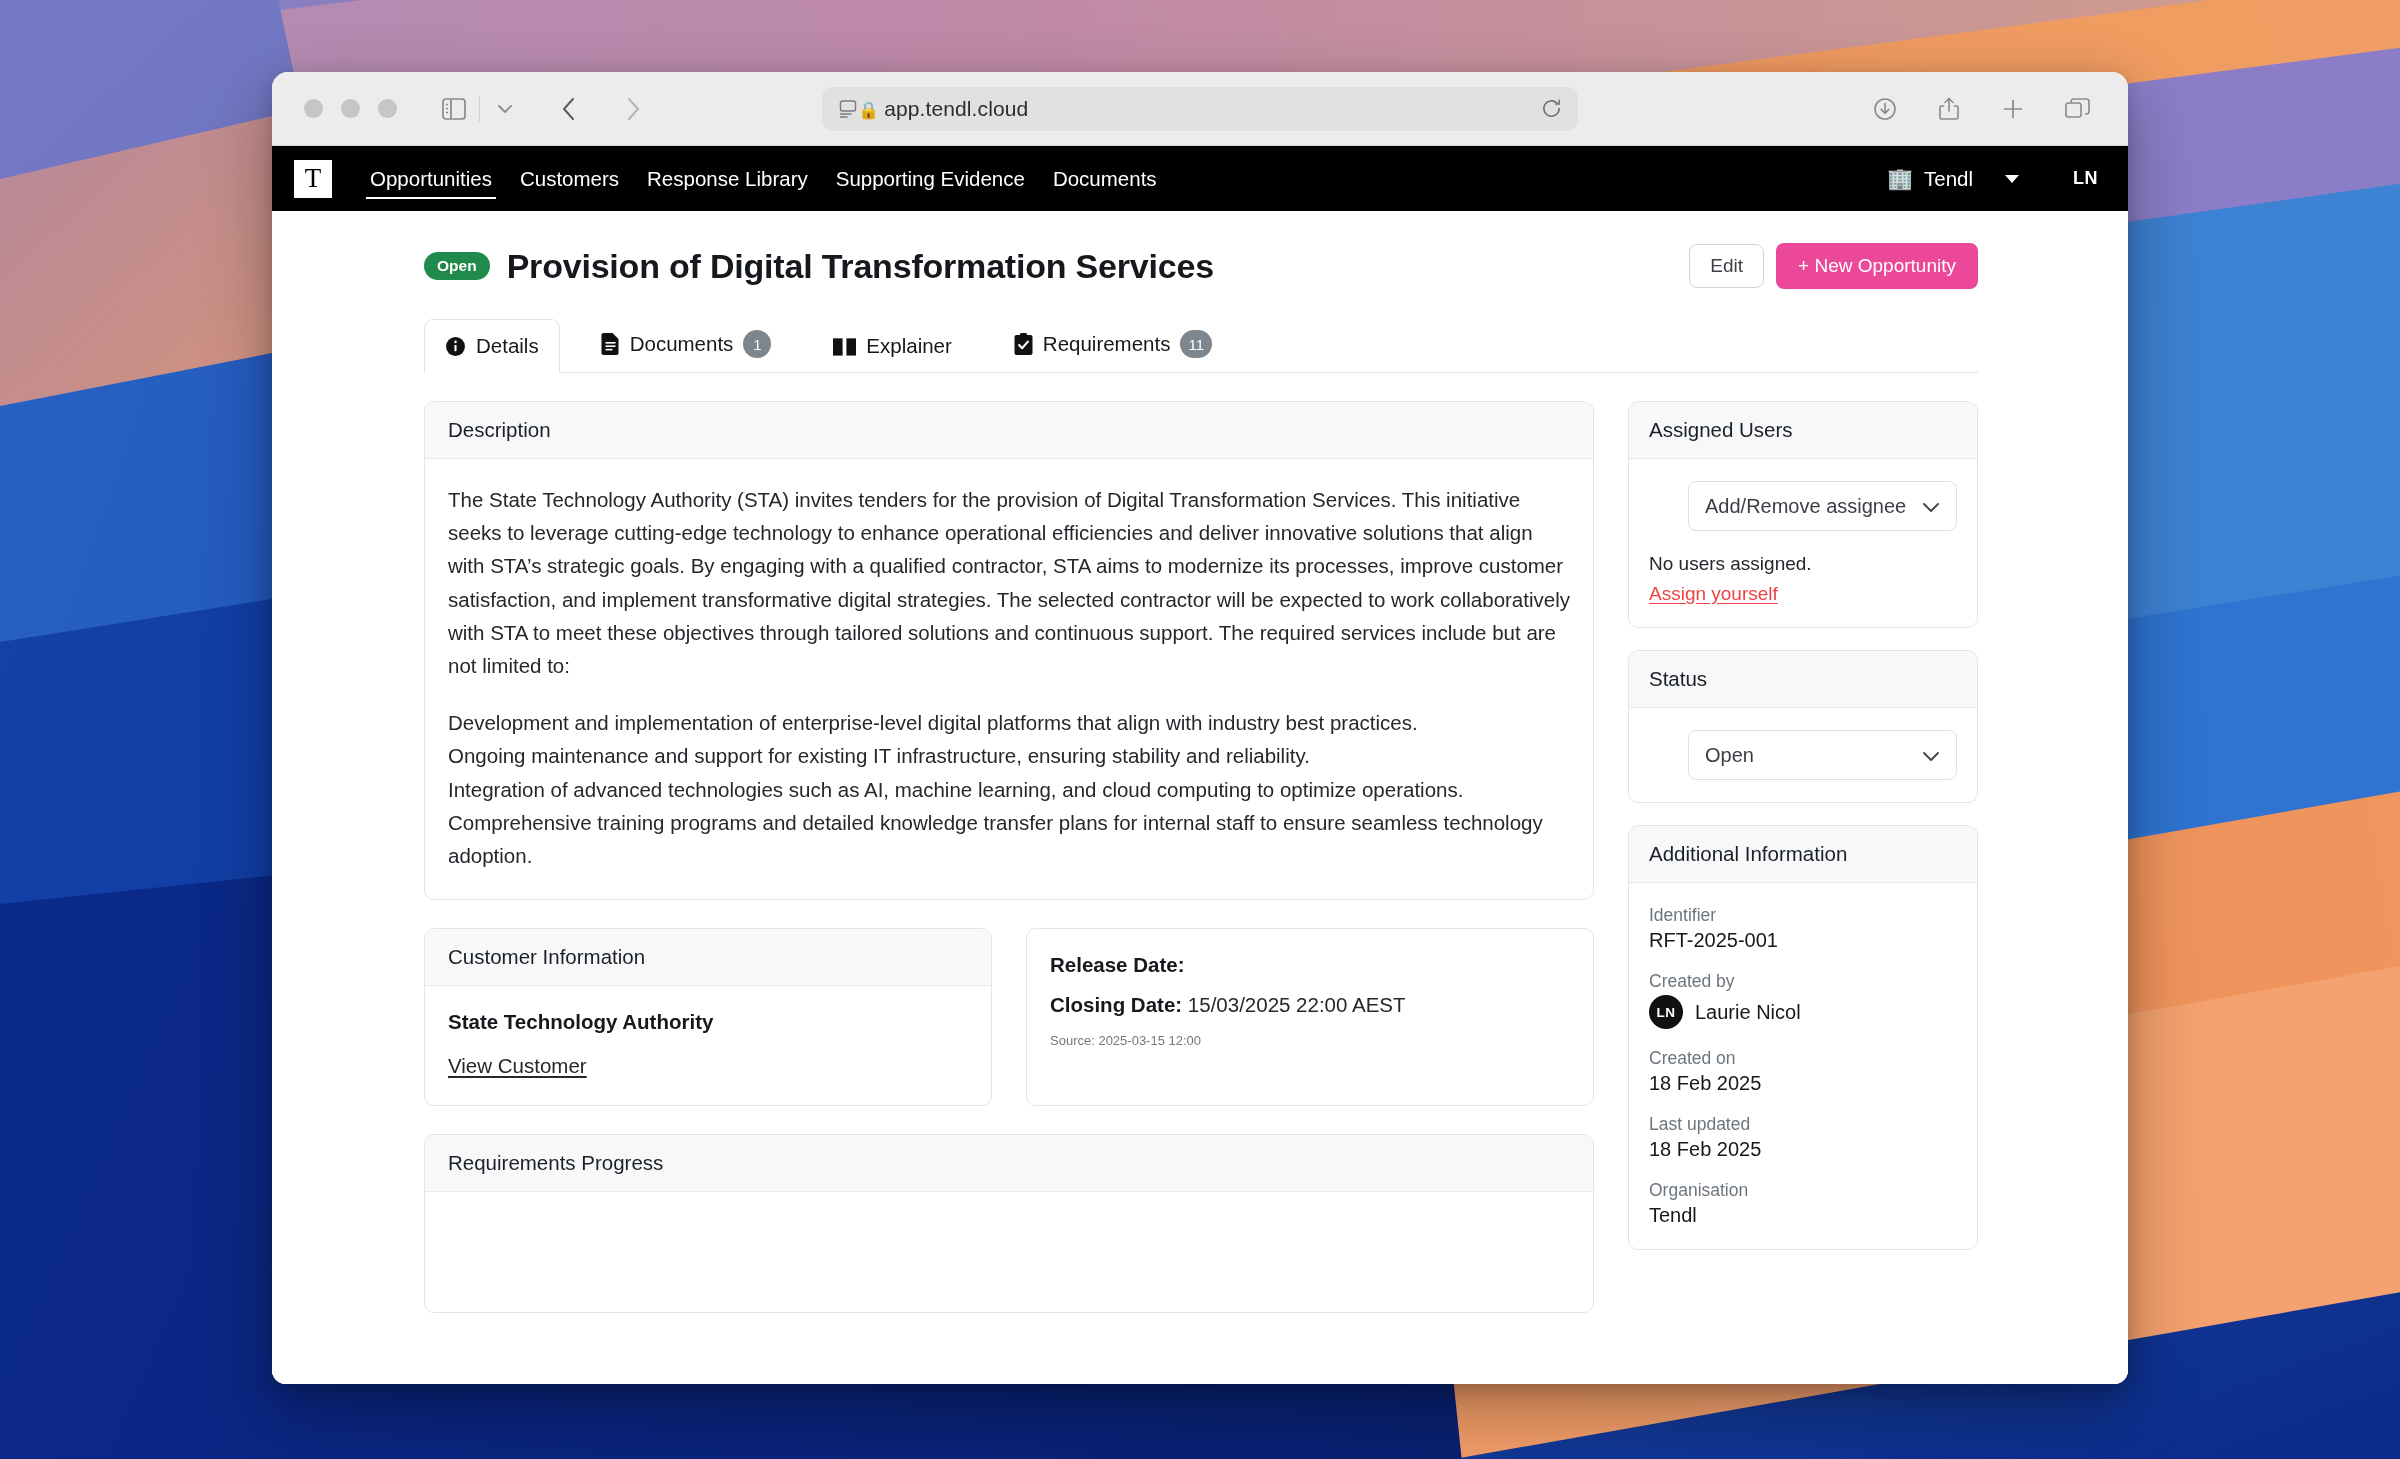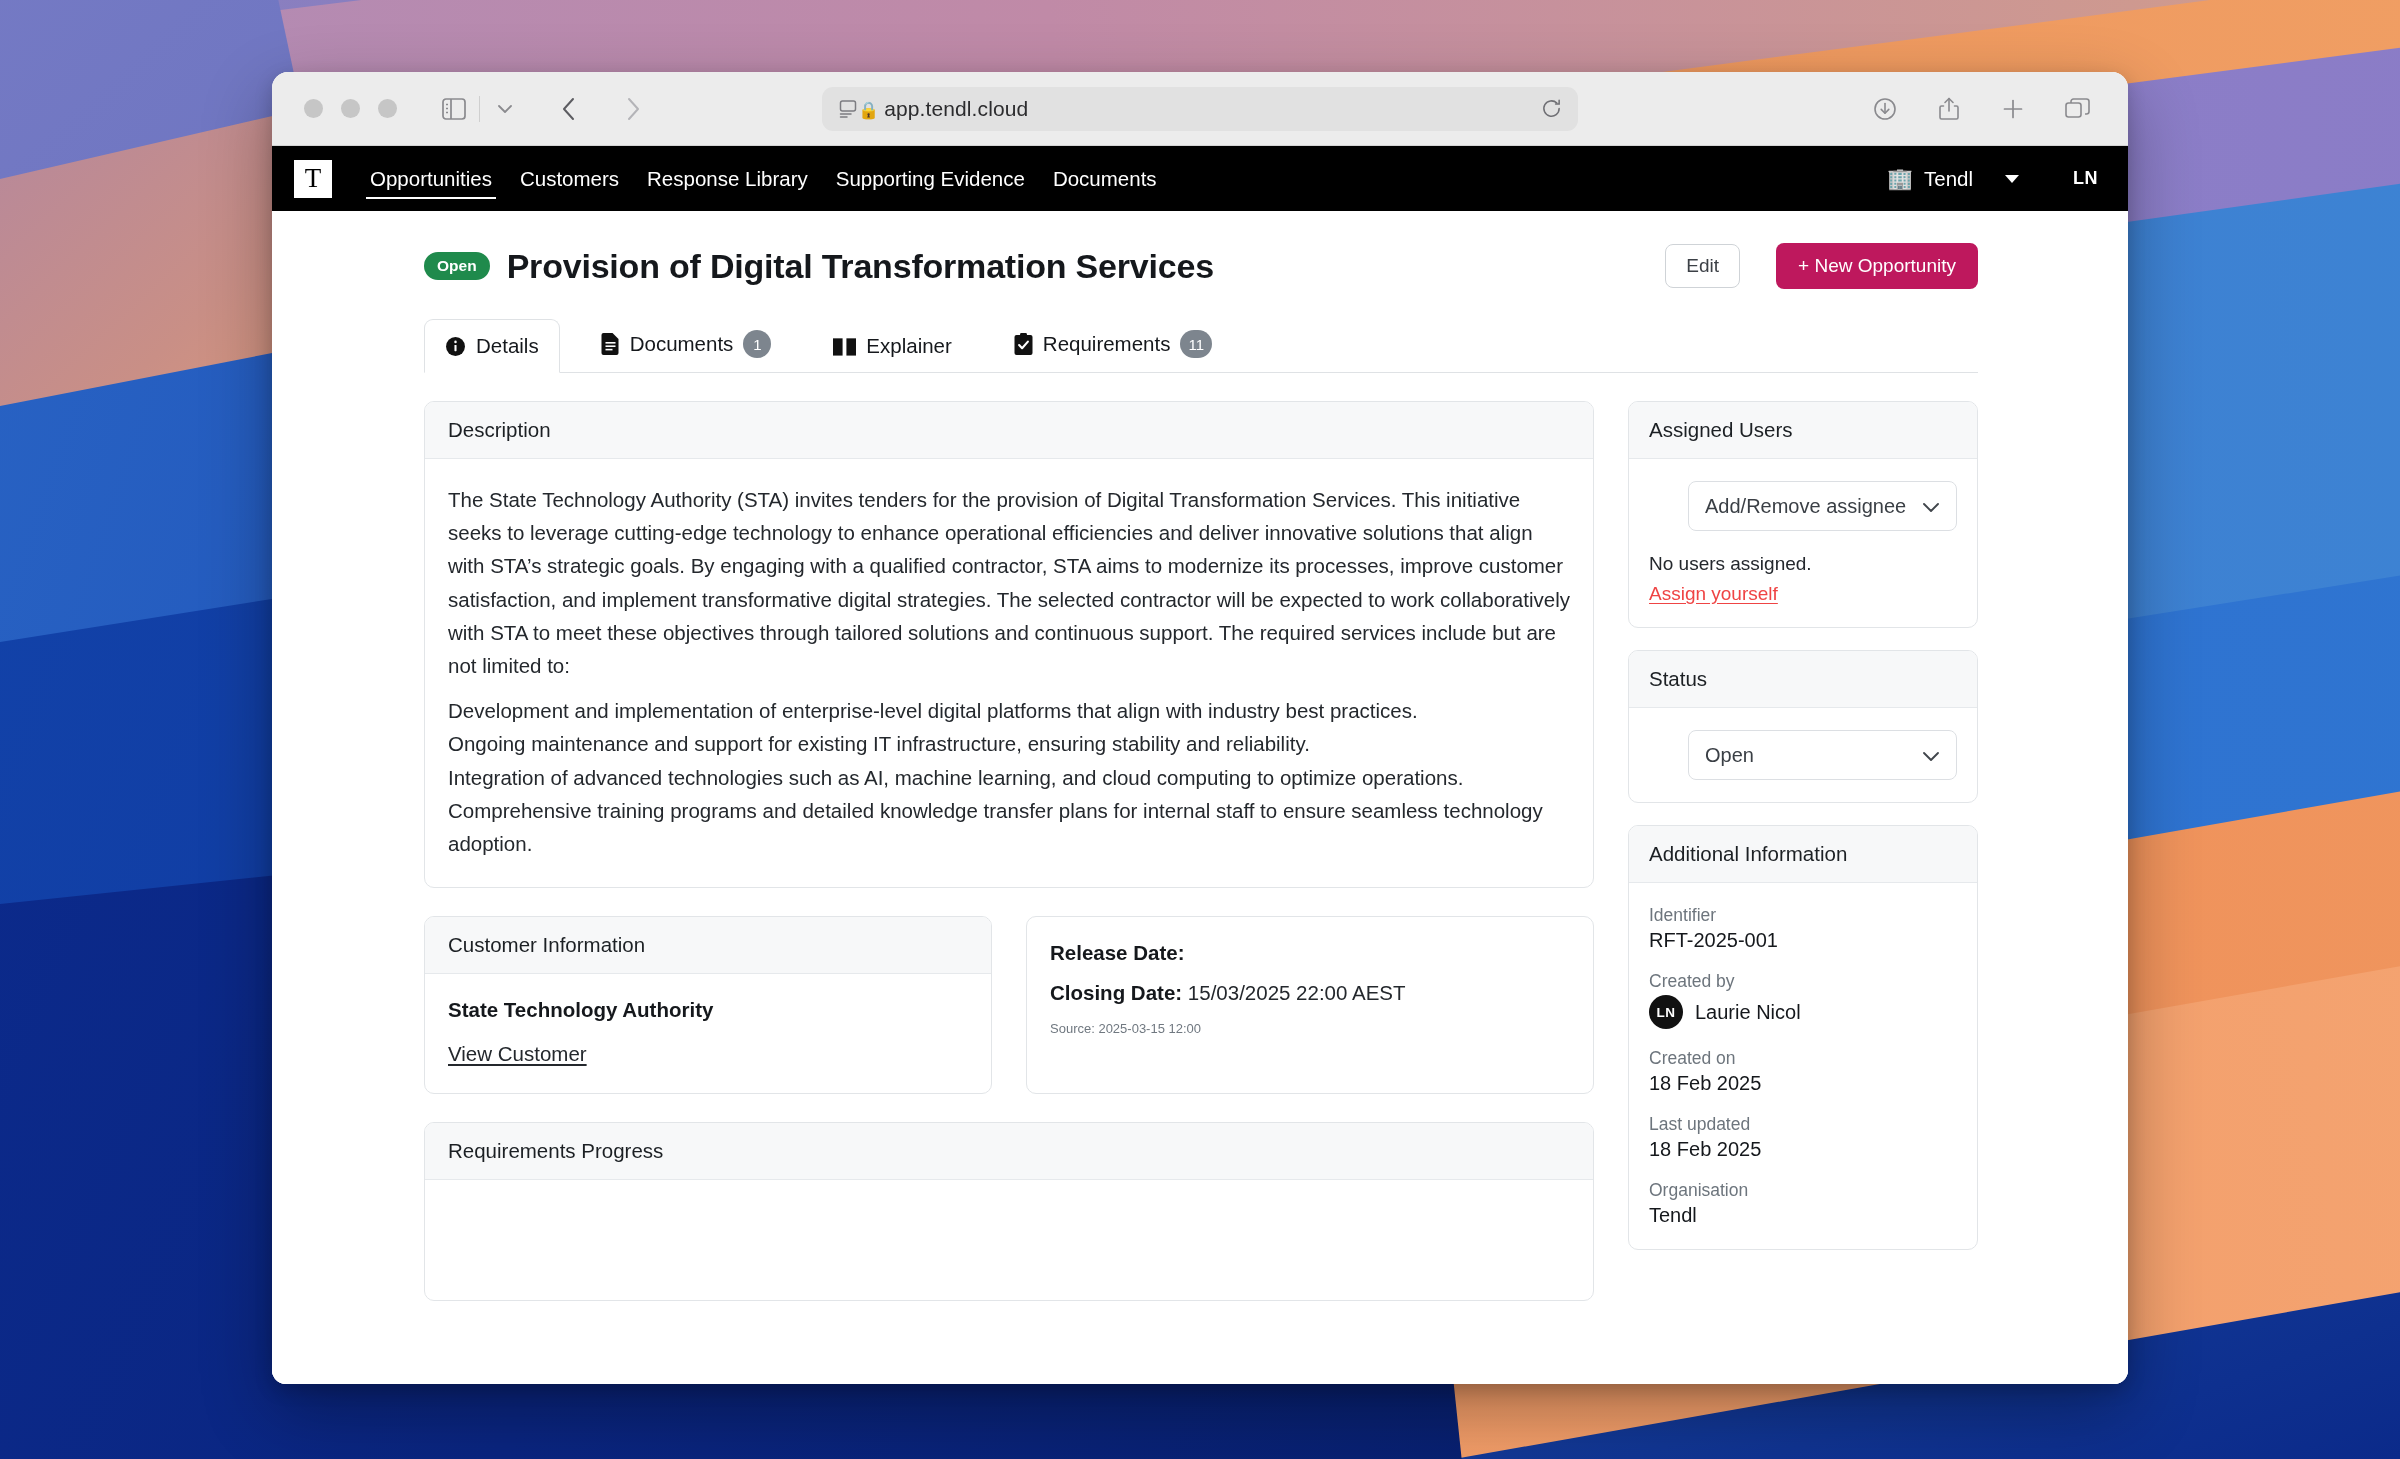--- a/index.html
+++ b/index.html
@@ -186,29 +186,28 @@
   #edit-button {
     background: #fff;
     border: 1px solid #cfd3d7;
     border-radius: 8px;
     padding: 10px 20px;
     font-size: 19px;
     color: #3c4046;
     font-family: inherit;
   }
   #new-opportunity-button {
-    background: #be185d;
+    background: #ec4899;
     border: none;
     border-radius: 8px;
     padding: 12px 22px;
     font-size: 19px;
     color: #fff;
     font-family: inherit;
     font-weight: 500;
-    margin-left: 24px;
   }
 
   
   #tab-bar {
     display: flex;
     align-items: flex-end;
     padding: 26px 150px 0 152px;
     position: relative;
     gap: 20px;
   }
@@ -275,21 +274,21 @@
     padding: 16px 23px;
     font-size: 20.5px;
     color: #1c2024;
   }
   .card-body { padding: 24px 23px 27px; }
 
   .desc-p {
     font-size: 20.5px;
     line-height: 1.62;
     color: #24282d;
-    margin-bottom: 12px;
+    margin-bottom: 24px;
   }
   .desc-p:last-child { margin-bottom: 0; }
   .desc-line { display: block; }
 
   .two-col { display: flex; gap: 34px; }
   .two-col > .card { flex: 1 1 0; margin-bottom: 28px; }
 
   .cust-name { font-size: 20.5px; font-weight: bold; color: #15181c; margin-bottom: 20px; }
   .link {
     font-size: 20.5px;

